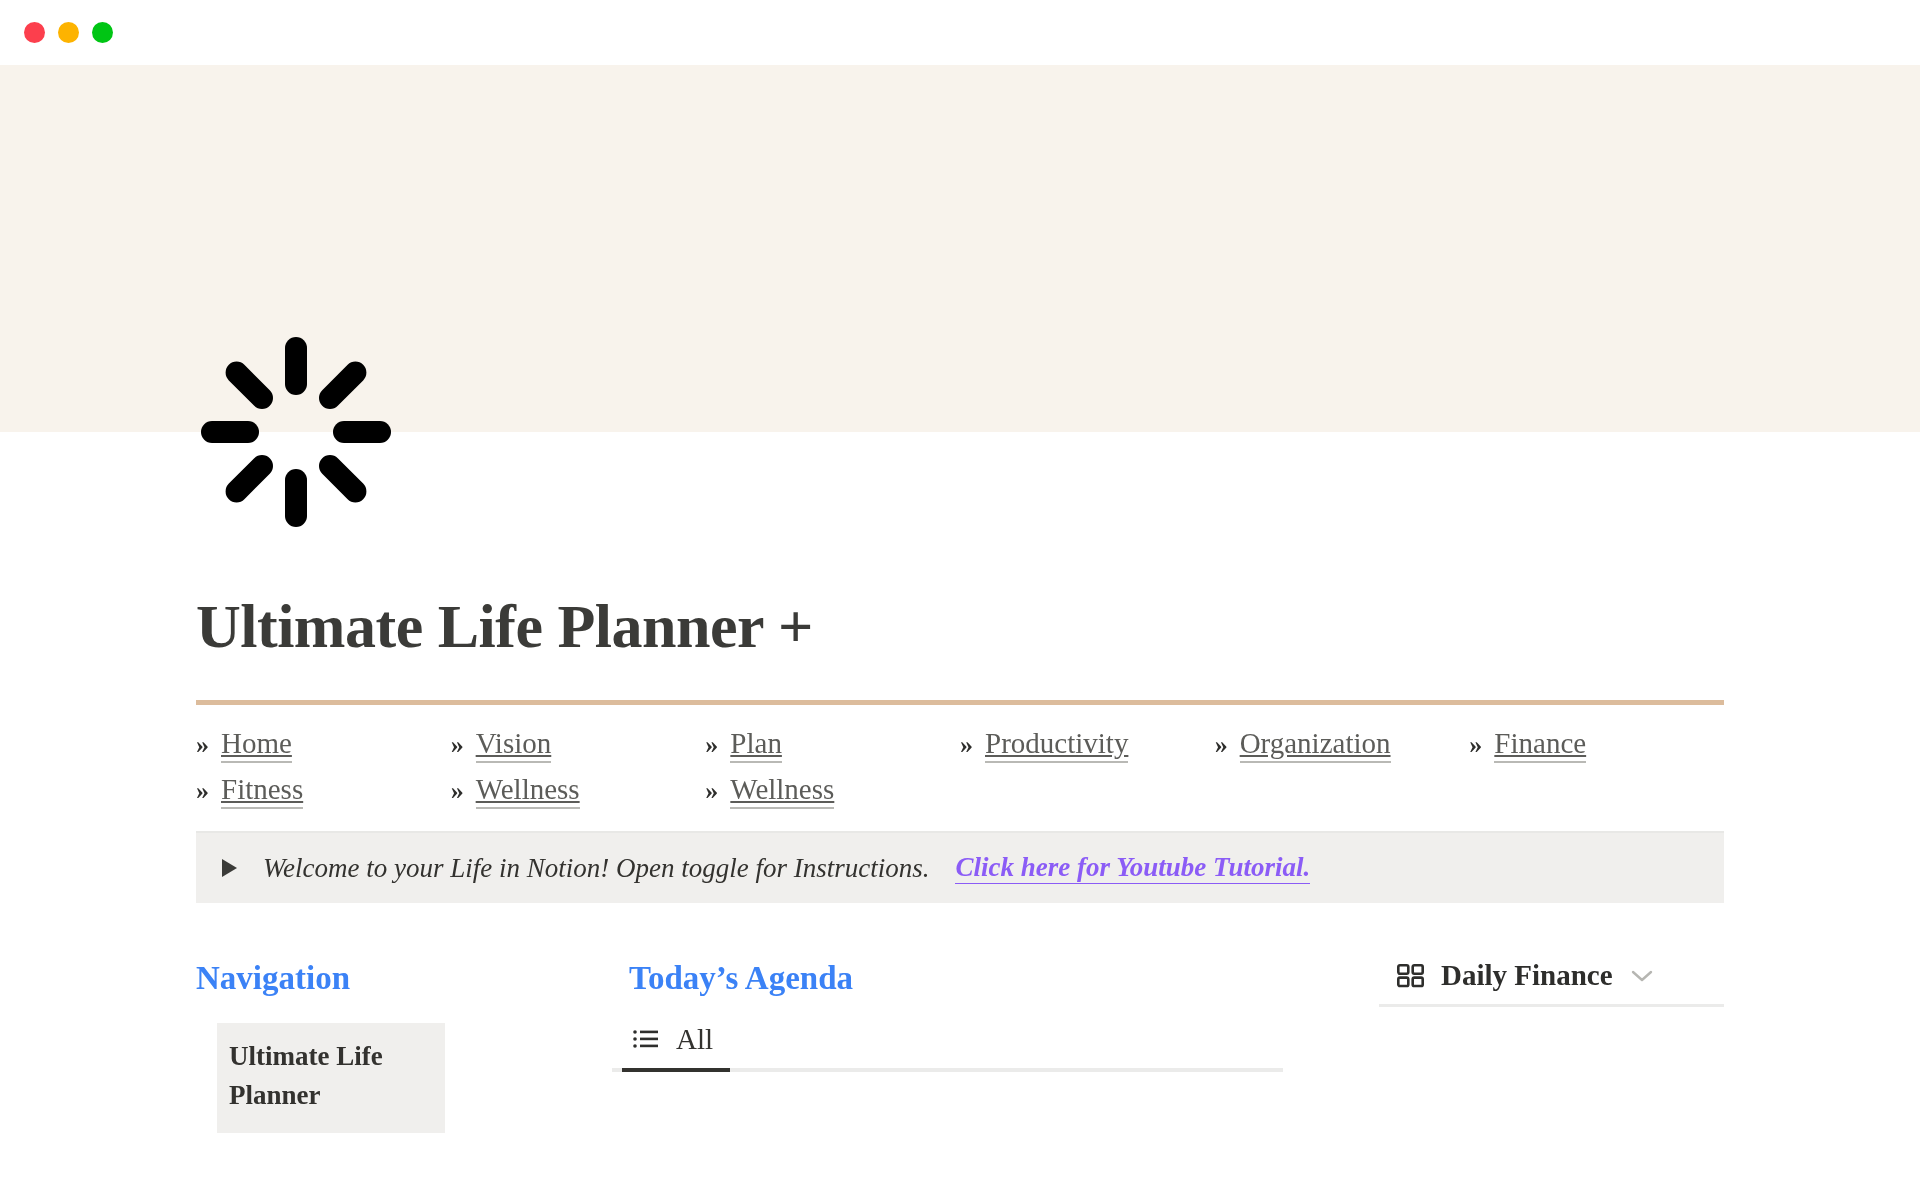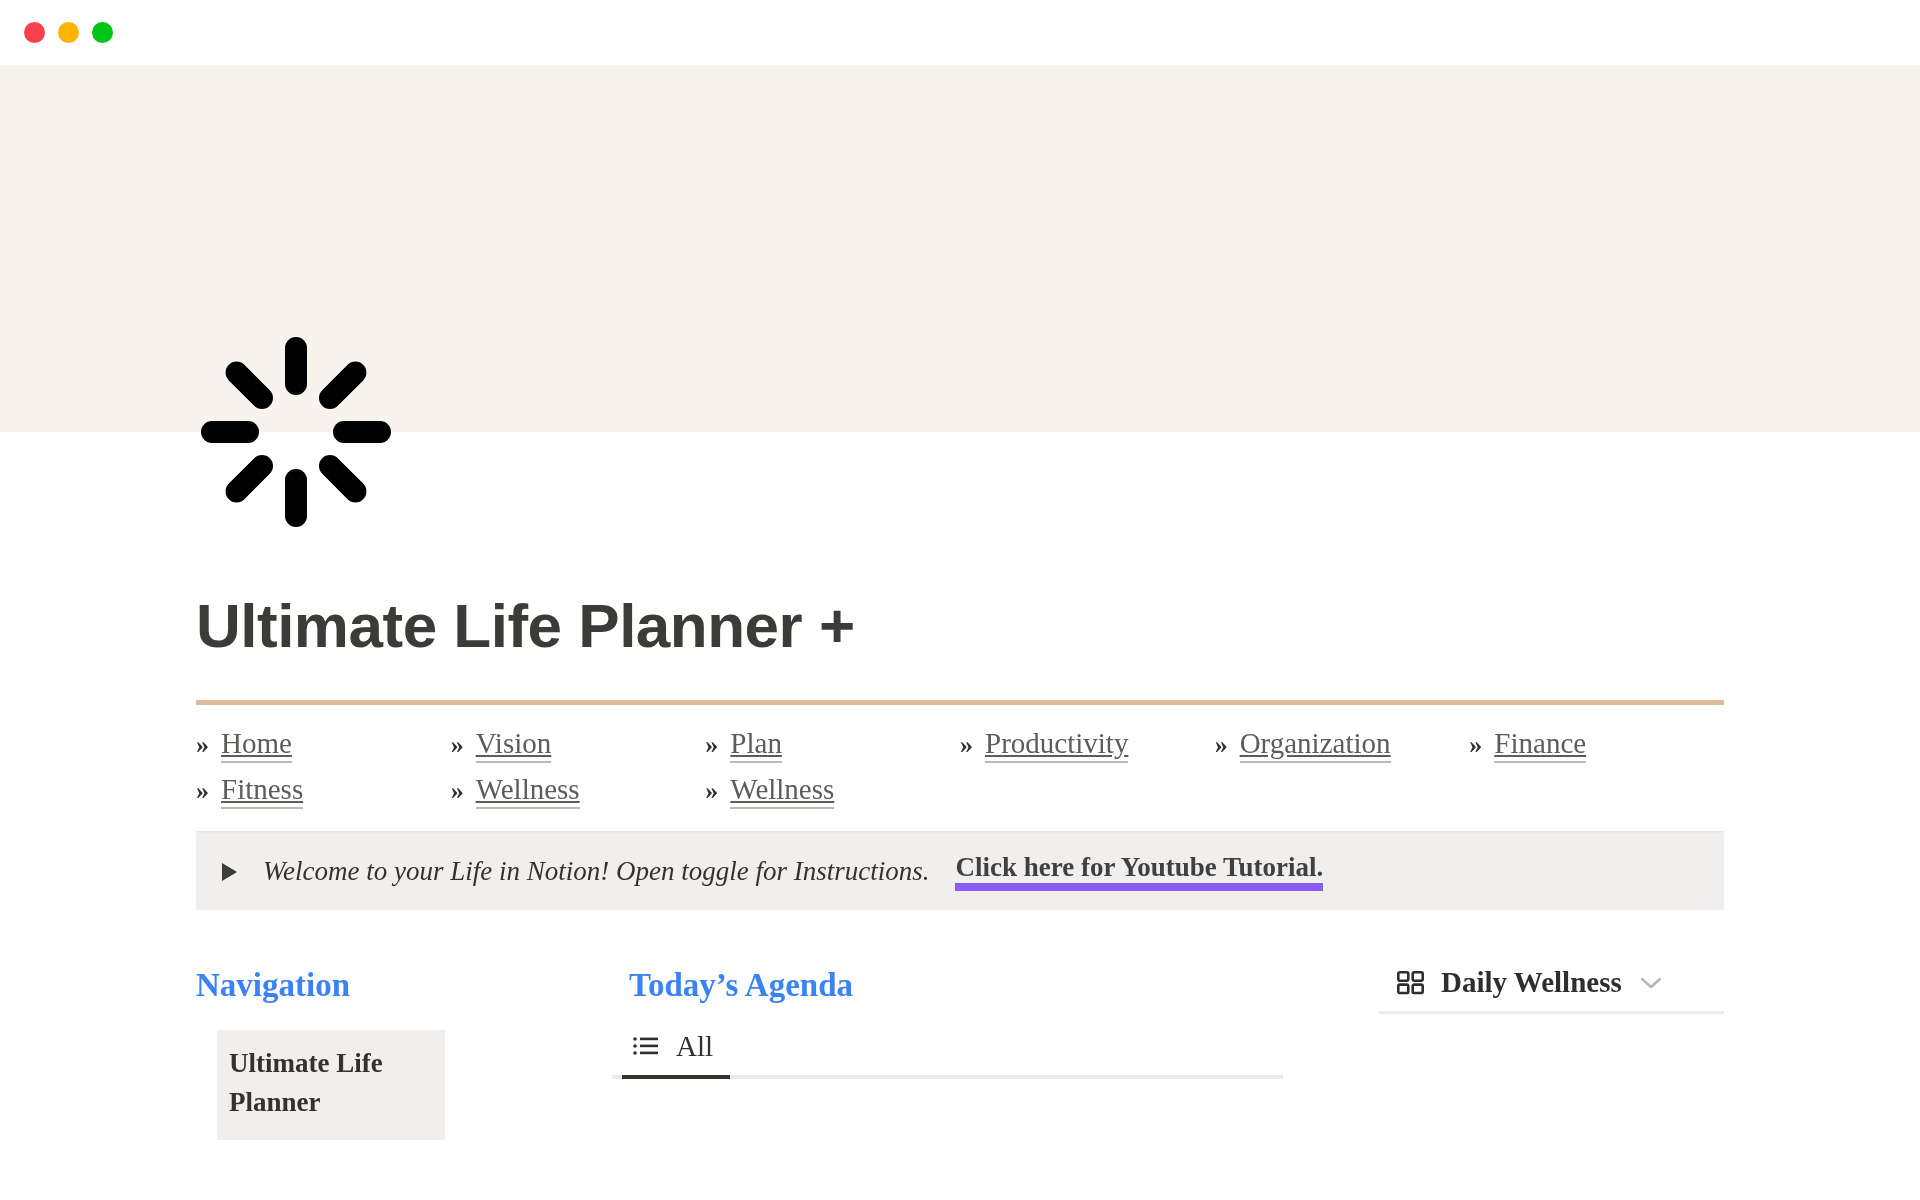--- a/index.html
+++ b/index.html
@@ -48,21 +48,21 @@
     height: 200px;
   }
 
   .title {
     font-size: 62px;
     font-weight: 700;
     color: #3b3b38;
     letter-spacing: -0.5px;
     padding-top: 160px;
     line-height: 1.1;
-    font-family: Liberation Sans, sans-serif;
+    font-family: Liberation Serif, serif;
   }
 
   .rule-tan {
     height: 5px;
     background: #dcbc9c;
     margin-top: 40px;
   }
 
   
   .navgrid {
@@ -113,23 +113,24 @@
     border-bottom: 9px solid transparent;
     flex: 0 0 auto;
     cursor: pointer;
   }
   .callout-text {
     font-style: italic;
     color: #33322f;
     font-family: "Liberation Serif", serif;
   }
   .callout-link {
-    font-weight: 700;
-    color: #404040;
-    border-bottom: 8px solid #8b5cf6;
+    font-style: italic;
+    font-weight: 700;
+    color: #8b5cf6;
+    border-bottom: 1px solid #8b5cf6;
     cursor: pointer;
   }
 
   
   .columns {
     display: grid;
     grid-template-columns: 320px 1fr 345px;
     column-gap: 96px;
     padding-top: 56px;
   }
@@ -319,21 +320,21 @@
     <div>
       <div class="view-row">
         <span class="icon">
           <svg width="28" height="26" viewBox="0 0 28 26" aria-hidden="true">
             <rect x="1.3" y="2.3" width="10" height="8.4" rx="1.6" fill="none" stroke="#2e2e2c" stroke-width="2.6"></rect>
             <rect x="15.7" y="2.3" width="10" height="8.4" rx="1.6" fill="none" stroke="#2e2e2c" stroke-width="2.6"></rect>
             <rect x="1.3" y="14.6" width="10" height="8.4" rx="1.6" fill="none" stroke="#2e2e2c" stroke-width="2.6"></rect>
             <rect x="15.7" y="14.6" width="10" height="8.4" rx="1.6" fill="none" stroke="#2e2e2c" stroke-width="2.6"></rect>
           </svg>
         </span>
-        <span class="view-label">Daily Wellness</span>
+        <span class="view-label">Daily Finance</span>
         <span class="icon">
           <svg width="26" height="18" viewBox="0 0 26 18" aria-hidden="true">
             <path d="M4 5 L13 13 L22 5" fill="none" stroke="#b6b6b2" stroke-width="2.4" stroke-linecap="round" stroke-linejoin="round"></path>
           </svg>
         </span>
       </div>
       <div class="view-baseline"></div>
     </div>
 
   </div>

